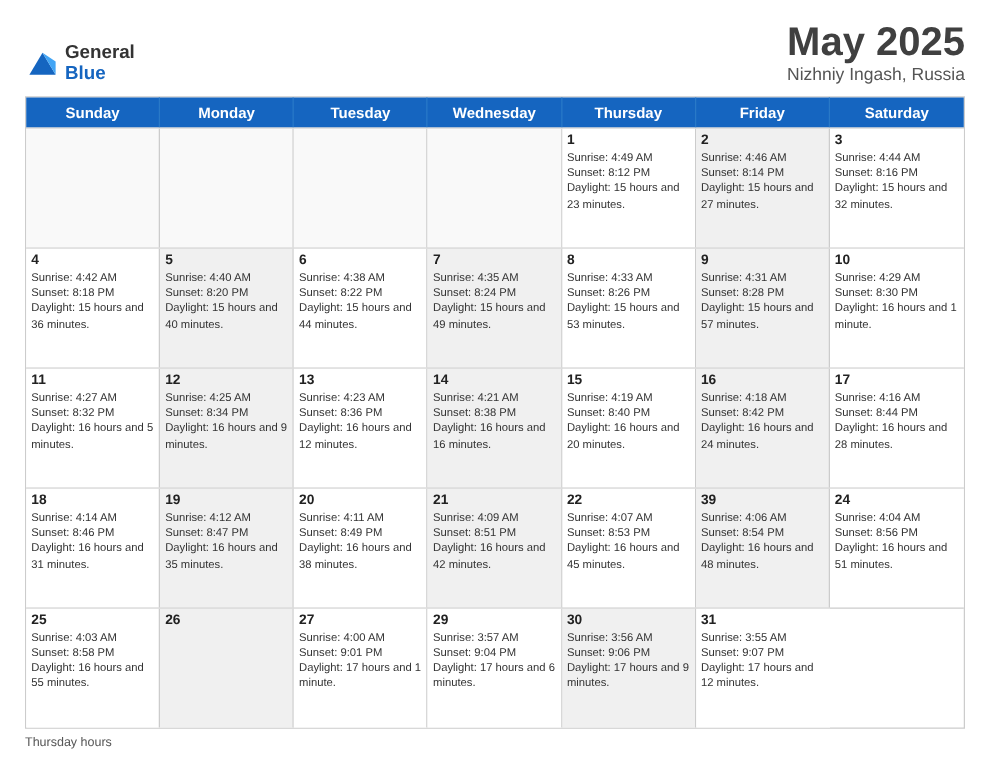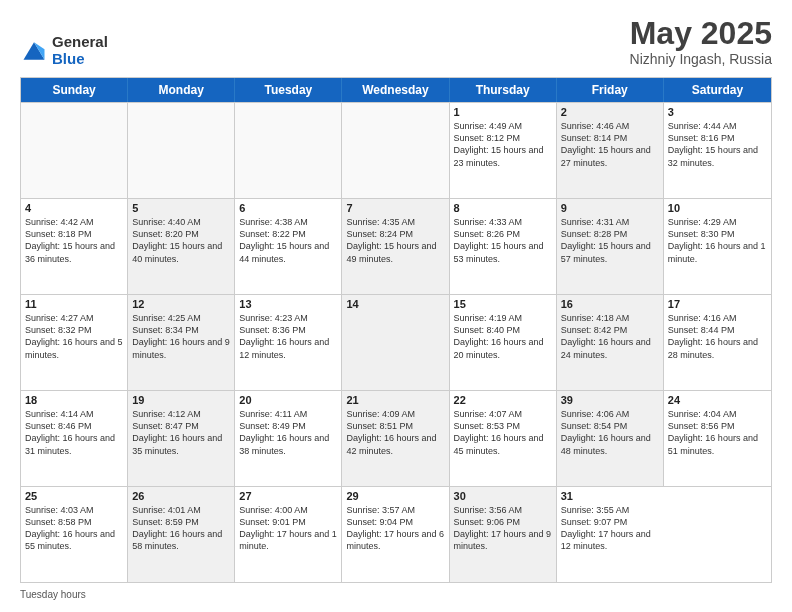--- a/index.html
+++ b/index.html
@@ -241,20 +241,24 @@
           </div>
           <div class="cal-cell">
             <div class="day-number">13</div>
             <div class="cell-text">Sunrise: 4:23 AM
 Sunset: 8:36 PM
 Daylight: 16 hours
 and 12 minutes.</div>
           </div>
           <div class="cal-cell shaded">
             <div class="day-number">14</div>
+            <div class="cell-text">Sunrise: 4:21 AM
+Sunset: 8:38 PM
+Daylight: 16 hours
+and 16 minutes.</div>
           </div>
           <div class="cal-cell">
             <div class="day-number">15</div>
             <div class="cell-text">Sunrise: 4:19 AM
 Sunset: 8:40 PM
 Daylight: 16 hours
 and 20 minutes.</div>
           </div>
           <div class="cal-cell shaded">
             <div class="day-number">16</div>
@@ -325,24 +329,20 @@
         <div class="cal-row">
           <div class="cal-cell">
             <div class="day-number">25</div>
             <div class="cell-text">Sunrise: 4:03 AM
 Sunset: 8:58 PM
 Daylight: 16 hours
 and 55 minutes.</div>
           </div>
           <div class="cal-cell shaded">
             <div class="day-number">26</div>
-            <div class="cell-text">Sunrise: 4:01 AM
-Sunset: 8:59 PM
-Daylight: 16 hours
-and 58 minutes.</div>
           </div>
           <div class="cal-cell">
             <div class="day-number">27</div>
             <div class="cell-text">Sunrise: 4:00 AM
 Sunset: 9:01 PM
 Daylight: 17 hours
 and 1 minute.</div>
           </div>
           <div class="cal-cell">
             <div class="day-number">29</div>
@@ -363,15 +363,15 @@
             <div class="cell-text">Sunrise: 3:55 AM
 Sunset: 9:07 PM
 Daylight: 17 hours
 and 12 minutes.</div>
           </div>
         </div>
       </div>
   </div>
 
   <div class="footer">
-    <span>Tuesday hours</span>
+    <span>Thursday hours</span>
   </div>
 </div>
 
 </body></html>

